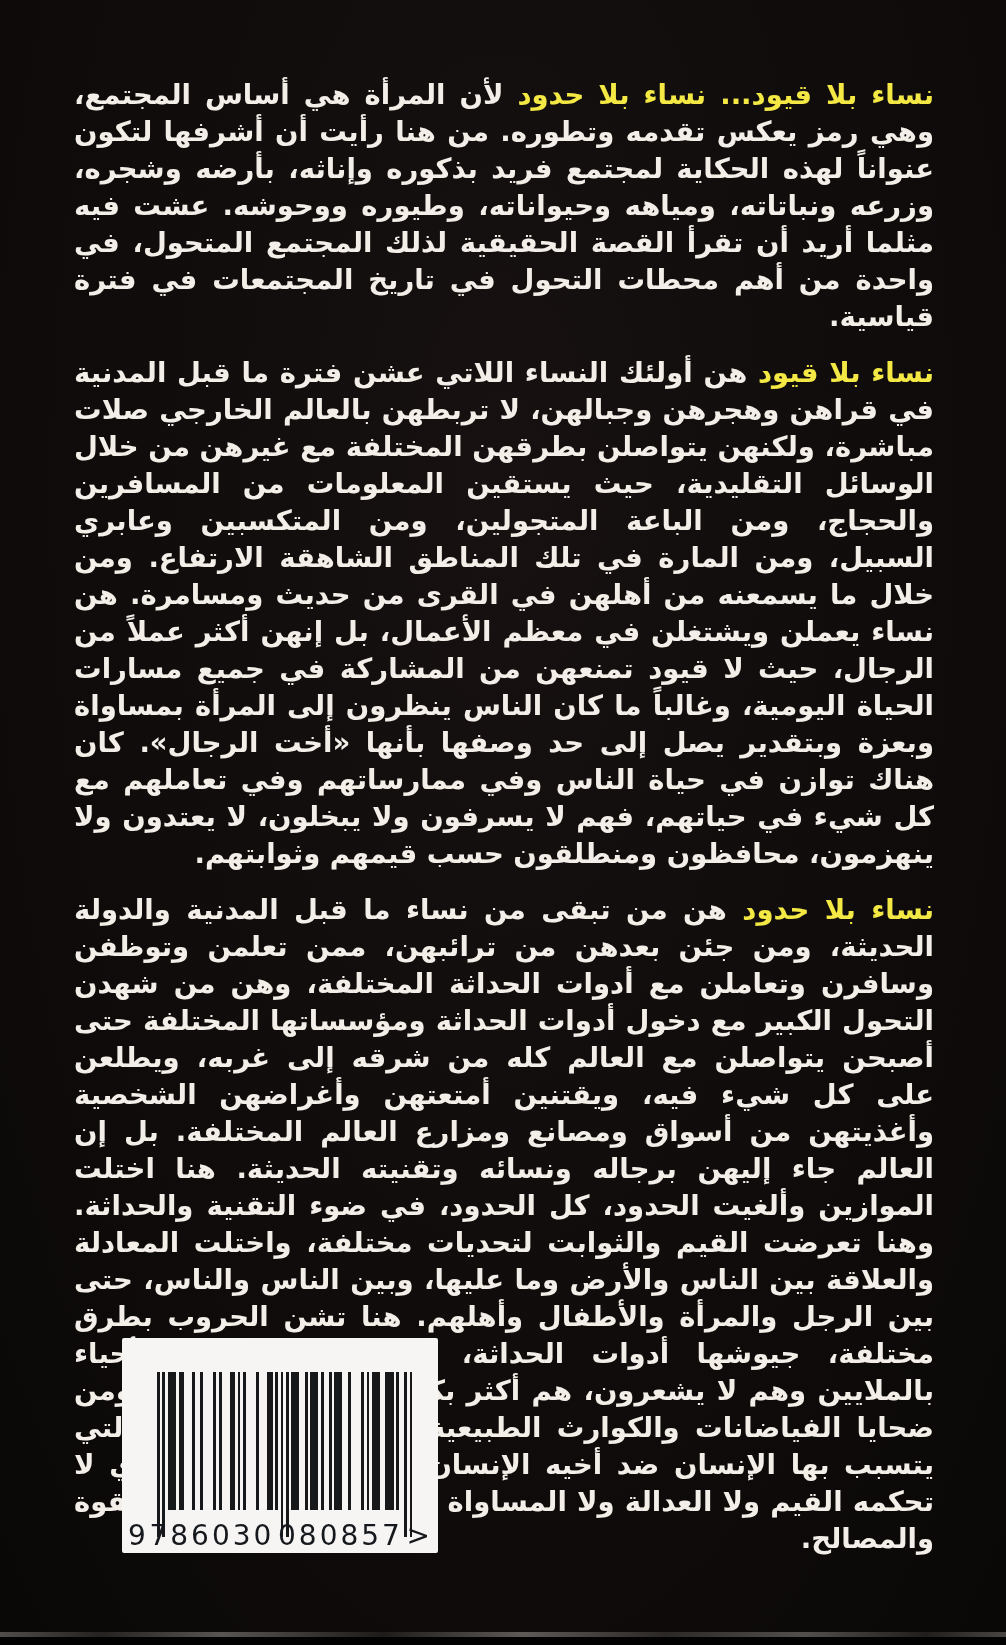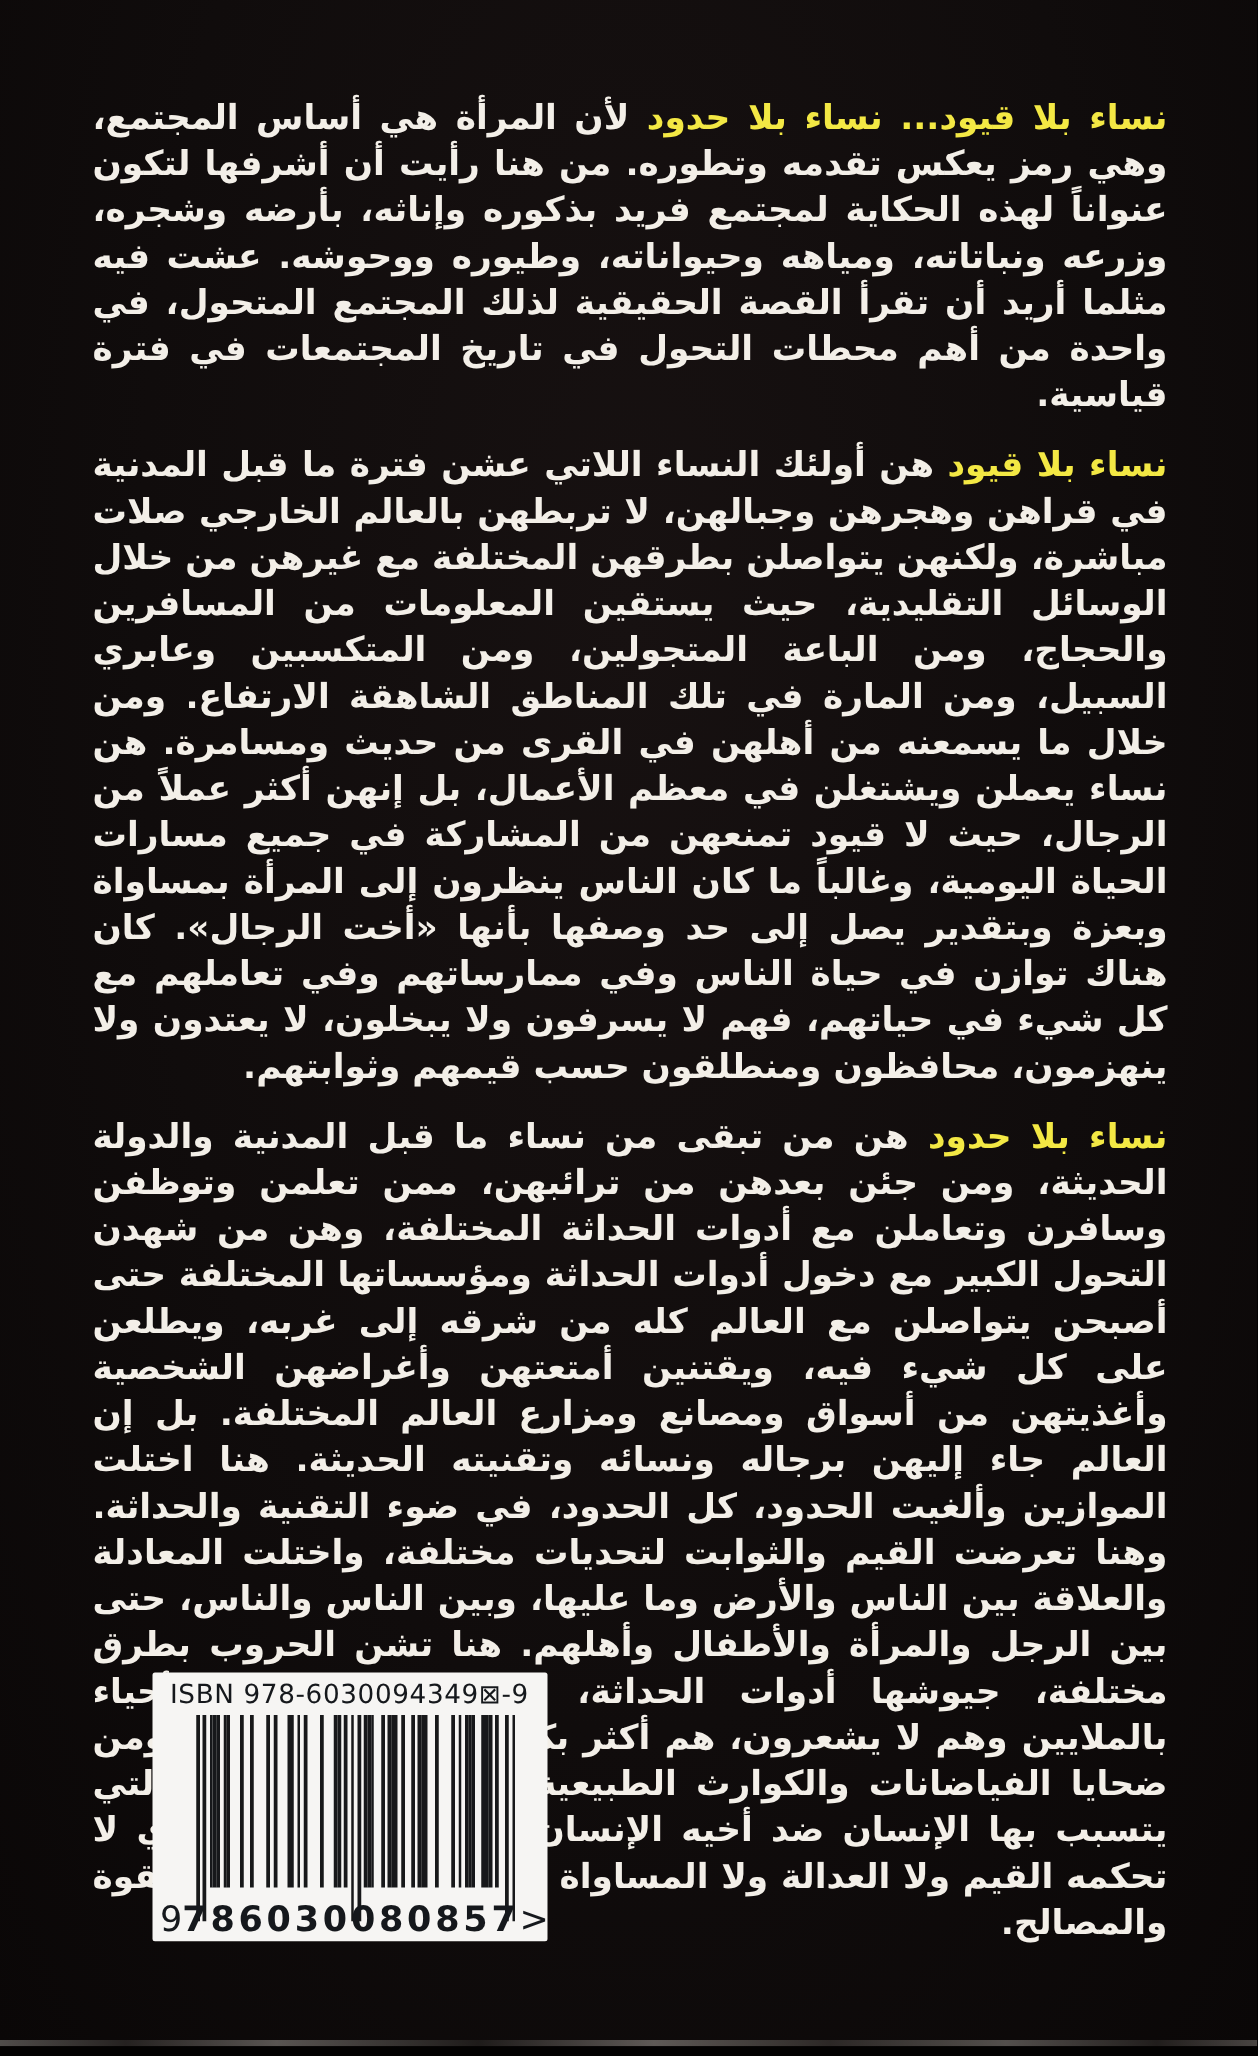--- a/index.html
+++ b/index.html
@@ -53,21 +53,21 @@
   .digits-row{
     position:absolute;
     left:6px;right:8px;bottom:3px;
     display:flex;
     justify-content:space-between;
     color:#15181c;
     font-size:28px;
     font-weight:500;
     line-height:28px;
   }
-  .digits-row .grp{letter-spacing:3px;font-weight:bold;}
+  .digits-row .grp{letter-spacing:3px;}
   .bottom-edge{
     position:absolute;left:0;right:0;top:1632px;height:5px;
     background:linear-gradient(90deg,
       #8a8682 0%, #3a3634 10%, #97928d 22%, #2c2927 38%,
       #a09a94 52%, #45403d 66%, #8d8883 80%, #332f2d 92%, #7d7873 100%);
     opacity:.55;
   }
   .below-edge{
     position:absolute;left:0;right:0;top:1637px;bottom:0;
     background:#030202;
@@ -78,21 +78,20 @@
 
 <div class="page">
 
   <div class="blurb">
     <p><span class="hl">نساء بلا قيود... نساء بلا حدود</span><span> لأن المرأة هي أساس المجتمع، وهي رمز يعكس تقدمه وتطوره. من هنا رأيت أن أشرفها لتكون عنواناً لهذه الحكاية لمجتمع فريد بذكوره وإناثه، بأرضه وشجره، وزرعه ونباتاته، ومياهه وحيواناته، وطيوره ووحوشه. عشت فيه مثلما أريد أن تقرأ القصة الحقيقية لذلك المجتمع المتحول، في واحدة من أهم محطات التحول في تاريخ المجتمعات في فترة قياسية.</span></p>
     <p><span class="hl">نساء بلا قيود</span><span> هن أولئك النساء اللاتي عشن فترة ما قبل المدنية في قراهن وهجرهن وجبالهن، لا تربطهن بالعالم الخارجي صلات مباشرة، ولكنهن يتواصلن بطرقهن المختلفة مع غيرهن من خلال الوسائل التقليدية، حيث يستقين المعلومات من المسافرين والحجاج، ومن الباعة المتجولين، ومن المتكسبين وعابري السبيل، ومن المارة في تلك المناطق الشاهقة الارتفاع. ومن خلال ما يسمعنه من أهلهن في القرى من حديث ومسامرة. هن نساء يعملن ويشتغلن في معظم الأعمال، بل إنهن أكثر عملاً من الرجال، حيث لا قيود تمنعهن من المشاركة في جميع مسارات الحياة اليومية، وغالباً ما كان الناس ينظرون إلى المرأة بمساواة وبعزة وبتقدير يصل إلى حد وصفها بأنها «أخت الرجال». كان هناك توازن في حياة الناس وفي ممارساتهم وفي تعاملهم مع كل شيء في حياتهم، فهم لا يسرفون ولا يبخلون، لا يعتدون ولا ينهزمون، محافظون ومنطلقون حسب قيمهم وثوابتهم.</span></p>
     <p><span class="hl">نساء بلا حدود</span><span> هن من تبقى من نساء ما قبل المدنية والدولة الحديثة، ومن جئن بعدهن من ترائبهن، ممن تعلمن وتوظفن وسافرن وتعاملن مع أدوات الحداثة المختلفة، وهن من شهدن التحول الكبير مع دخول أدوات الحداثة ومؤسساتها المختلفة حتى أصبحن يتواصلن مع العالم كله من شرقه إلى غربه، ويطلعن على كل شيء فيه، ويقتنين أمتعتهن وأغراضهن الشخصية وأغذيتهن من أسواق ومصانع ومزارع العالم المختلفة. بل إن العالم جاء إليهن برجاله ونسائه وتقنيته الحديثة. هنا اختلت الموازين وألغيت الحدود، كل الحدود، في ضوء التقنية والحداثة. وهنا تعرضت القيم والثوابت لتحديات مختلفة، واختلت المعادلة والعلاقة بين الناس والأرض وما عليها، وبين الناس والناس، حتى بين الرجل والمرأة والأطفال وأهلهم. هنا تشن الحروب بطرق مختلفة، جيوشها أدوات الحداثة، وقتلاها وضحاياها الأحياء بالملايين وهم لا يشعرون، هم أكثر بكثير من قتلى الحروب ومن ضحايا الفياضانات والكوارث الطبيعية، إذا ما قورنت بتلك التي يتسبب بها الإنسان ضد أخيه الإنسان. إنه عالم الحداثة الذي لا تحكمه القيم ولا العدالة ولا المساواة ولا الكرامة بل تحكمه القوة والمصالح.</span></p>
   </div>
 
   <div class="barcode-box">
-    <div class="isbn-line">ISBN 978-6030094349⊠-9</div>
     <div class="bars" id="bars">
         <span class="on tall"></span>
         <span class=" tall"></span>
         <span class="on tall"></span>
         <span></span>
         <span class="on"></span>
         <span class="on"></span>
         <span class="on"></span>
         <span></span>
         <span class="on"></span>

